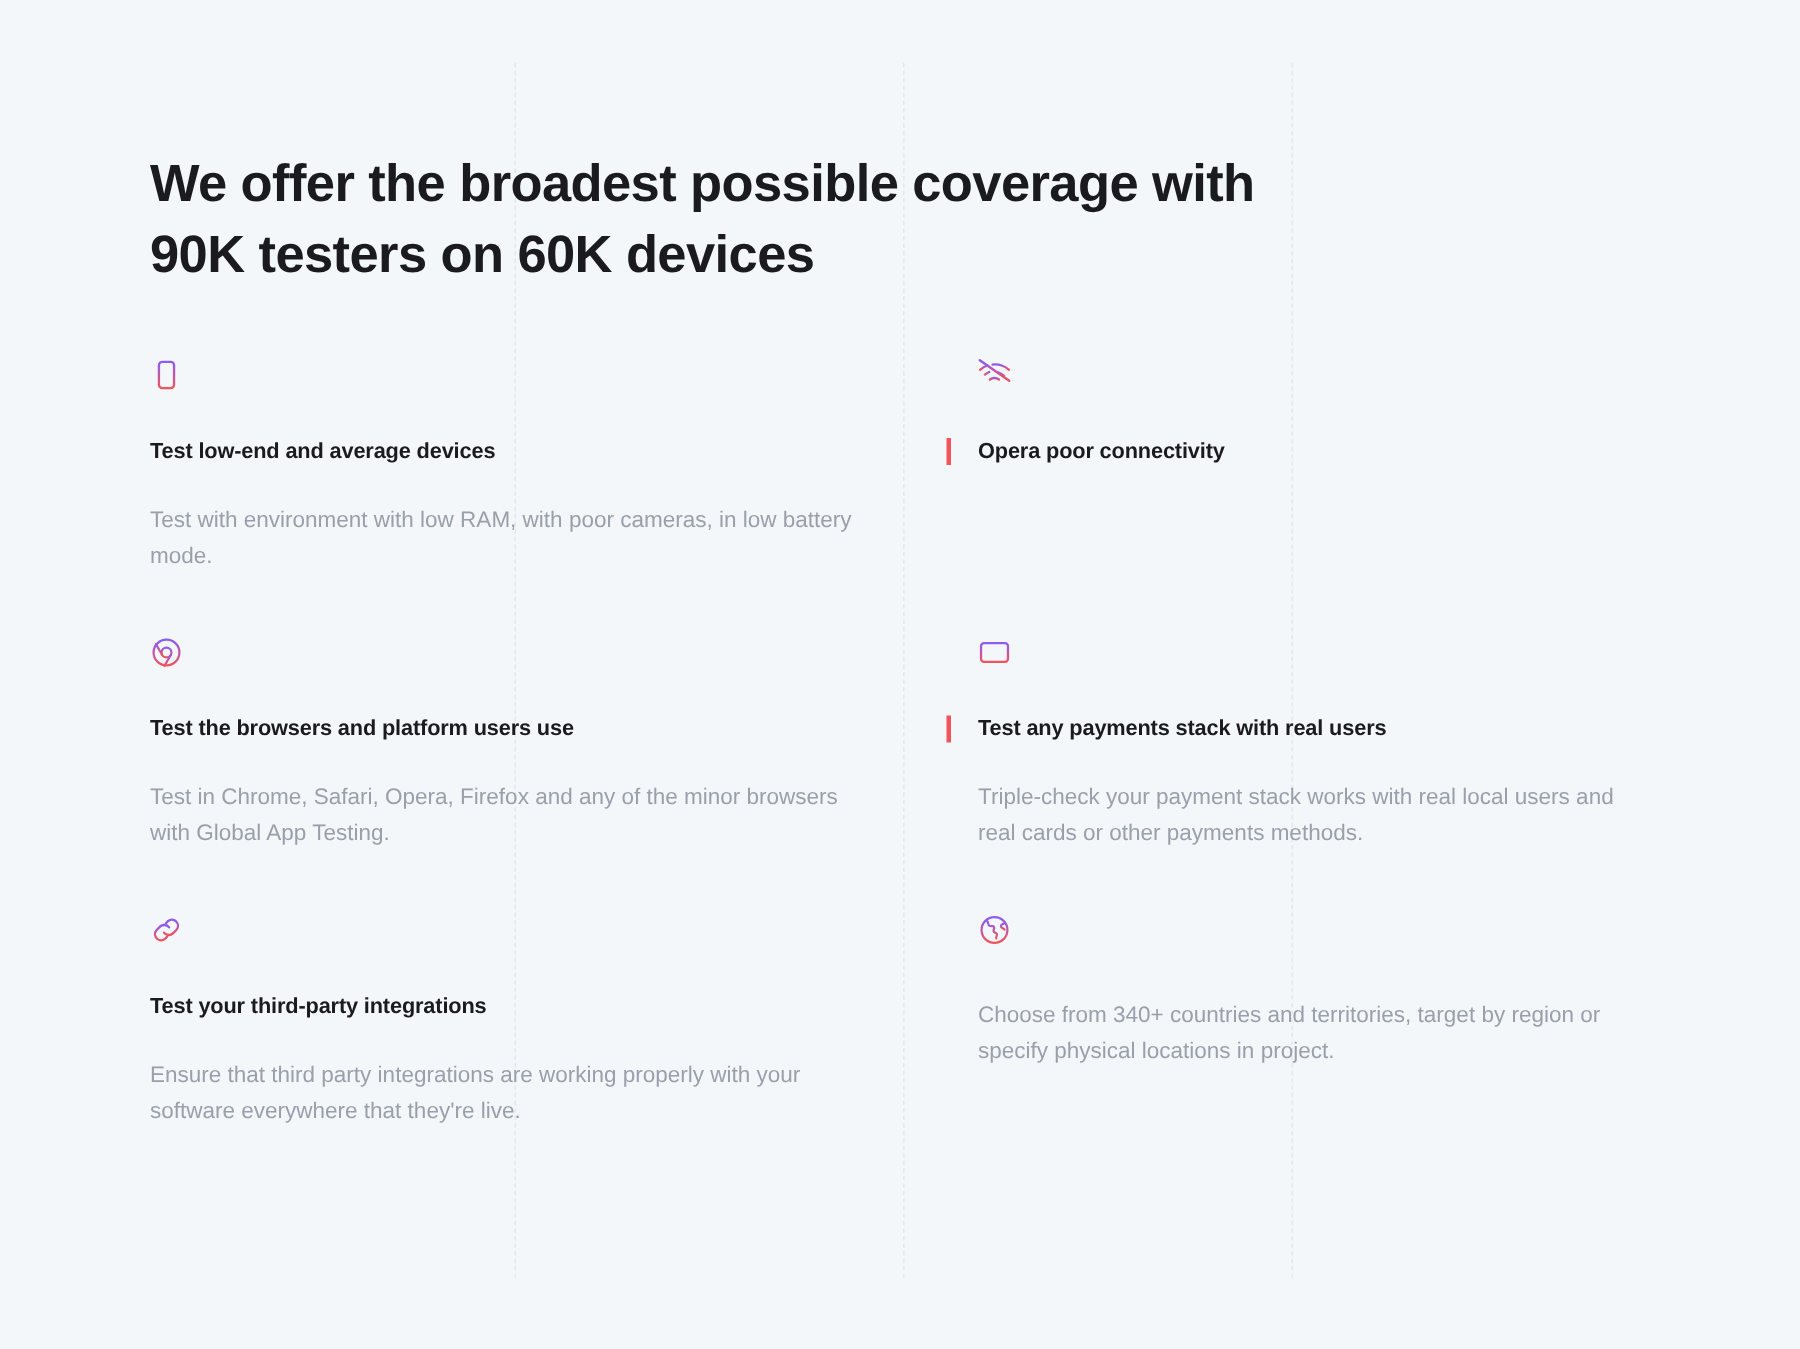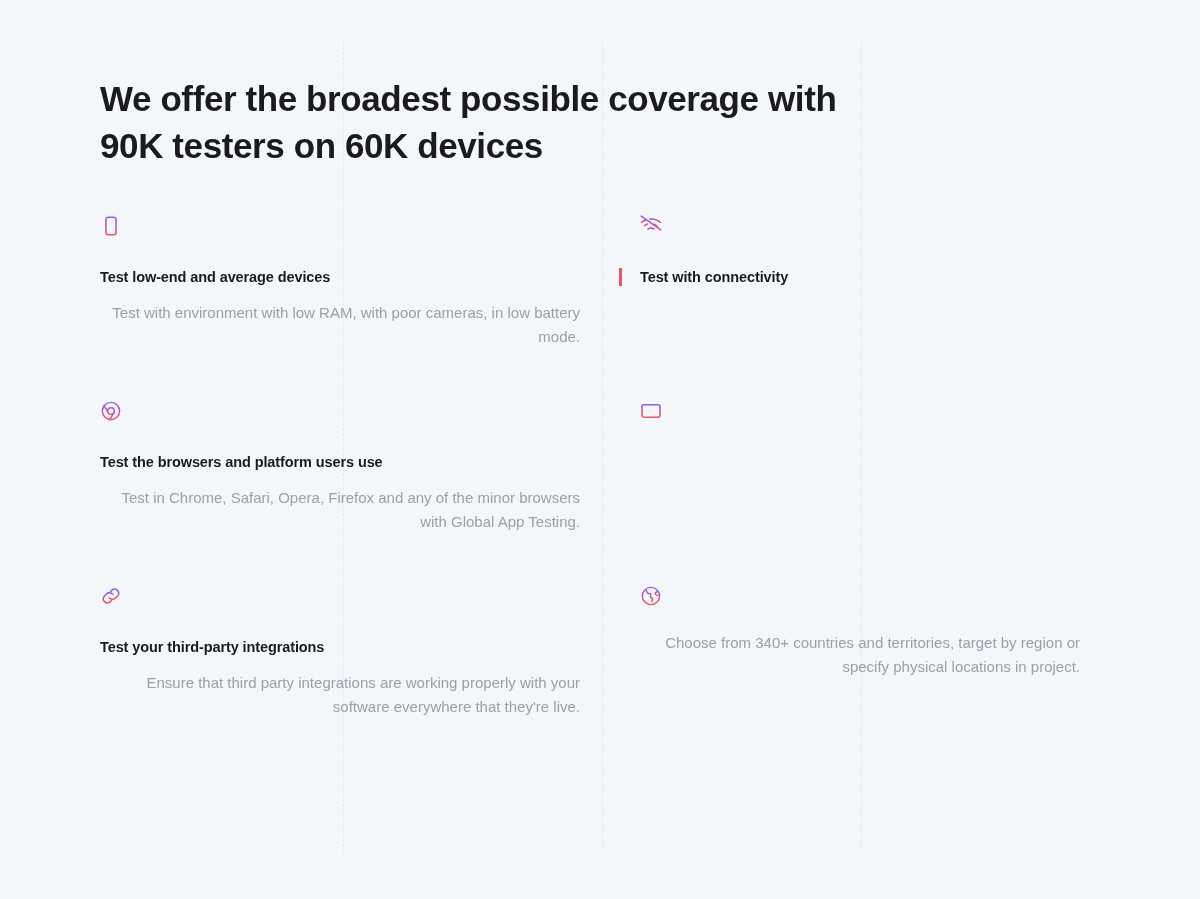--- a/index.html
+++ b/index.html
@@ -42,33 +42,33 @@
   .guide.g3 { left: 861px; }
 
   
   .content {
     position: relative;
     padding: 0 100px;
     z-index: 2;
   }
 
   .heading {
-    padding-top: 76px;
+    padding-top: 100px;
     font-size: 35px;
     font-weight: 700;
     line-height: 1.33;
     letter-spacing: -0.4px;
     color: #1b1b1f;
     max-width: 790px;
   }
 
   .grid {
     display: grid;
     grid-template-columns: 520px 1fr;
-    column-gap: 0;
+    column-gap: 12px;
     margin-top: 44px;
   }
 
   .cell {
     padding-right: 20px;
     height: 185px;
   }
   .cell.right {
     padding-left: 20px;
   }
@@ -98,26 +98,25 @@
     content: "";
     position: absolute;
     left: -21px;
     top: 0px;
     width: 2.5px;
     height: 18px;
     background: #f2545b;
   }
 
   .item-desc {
-    margin-top: 14px;
+    margin-top: 24px;
     font-size: 15px;
     line-height: 1.62;
     color: #99a0ab;
     max-width: 480px;
-    text-align: right;
   }
   .cell.right .item-desc { max-width: 475px; }
 </style>
 </head>
 <body>
 
 <div class="page">
 
   <div class="guides">
     <div class="guide g1"></div>
@@ -159,21 +158,21 @@
             </defs>
             <path d="M1.5 8.2a16 16 0 0 1 5.2-3.1"></path>
             <path d="M10.6 4.4a16 16 0 0 1 11.9 3.8"></path>
             <path d="M5 11.7a11 11 0 0 1 3.2-1.9"></path>
             <path d="M14.9 10.2a11 11 0 0 1 4.1 2.4"></path>
             <path d="M8.6 15.3a6 6 0 0 1 6.7 0"></path>
             <line x1="12" y1="19.4" x2="12.02" y2="19.4" stroke-width="2.1"></line>
             <line x1="1.3" y1="1.3" x2="22.7" y2="16.2" stroke-width="1.8"></line>
           </svg>
         </div>
-        <div class="item-title">Test with connectivity</div>
+        <div class="item-title">Opera poor connectivity</div>
       </div>
 
       <div class="cell left">
         <div class="icon-wrap">
           <svg viewBox="0 0 24 24" fill="none" stroke="url(#grad3)" stroke-width="1.6" stroke-linecap="round" stroke-linejoin="round">
             <defs>
               <linearGradient id="grad3" x1="0" y1="0" x2="0" y2="1">
                 <stop offset="0%" stop-color="#8b5cf6"></stop>
                 <stop offset="100%" stop-color="#f2545b"></stop>
               </linearGradient>
@@ -196,20 +195,22 @@
               <linearGradient id="grad4" x1="0" y1="0" x2="0" y2="1">
                 <stop offset="0%" stop-color="#8b5cf6"></stop>
                 <stop offset="100%" stop-color="#f2545b"></stop>
               </linearGradient>
             </defs>
             <rect x="2.2" y="5.2" width="19.6" height="13.6" rx="2.2"></rect>
             <line x1="2.2" y1="10.1" x2="21.8" y2="10.1"></line>
             <line x1="5.6" y1="14.4" x2="9.2" y2="14.4" stroke-width="2"></line>
           </svg>
         </div>
+        <div class="item-title">Test any payments stack with real users</div>
+        <div class="item-desc">Triple-check your payment stack works with real local users and real cards or other payments methods.</div>
       </div>
 
       <div class="cell left">
         <div class="icon-wrap">
           <svg viewBox="0 0 24 24" fill="none" stroke="url(#grad5)" stroke-width="1.7" stroke-linecap="round" stroke-linejoin="round">
             <defs>
               <linearGradient id="grad5" x1="0" y1="0" x2="0" y2="1">
                 <stop offset="0%" stop-color="#8b5cf6"></stop>
                 <stop offset="100%" stop-color="#f2545b"></stop>
               </linearGradient>

